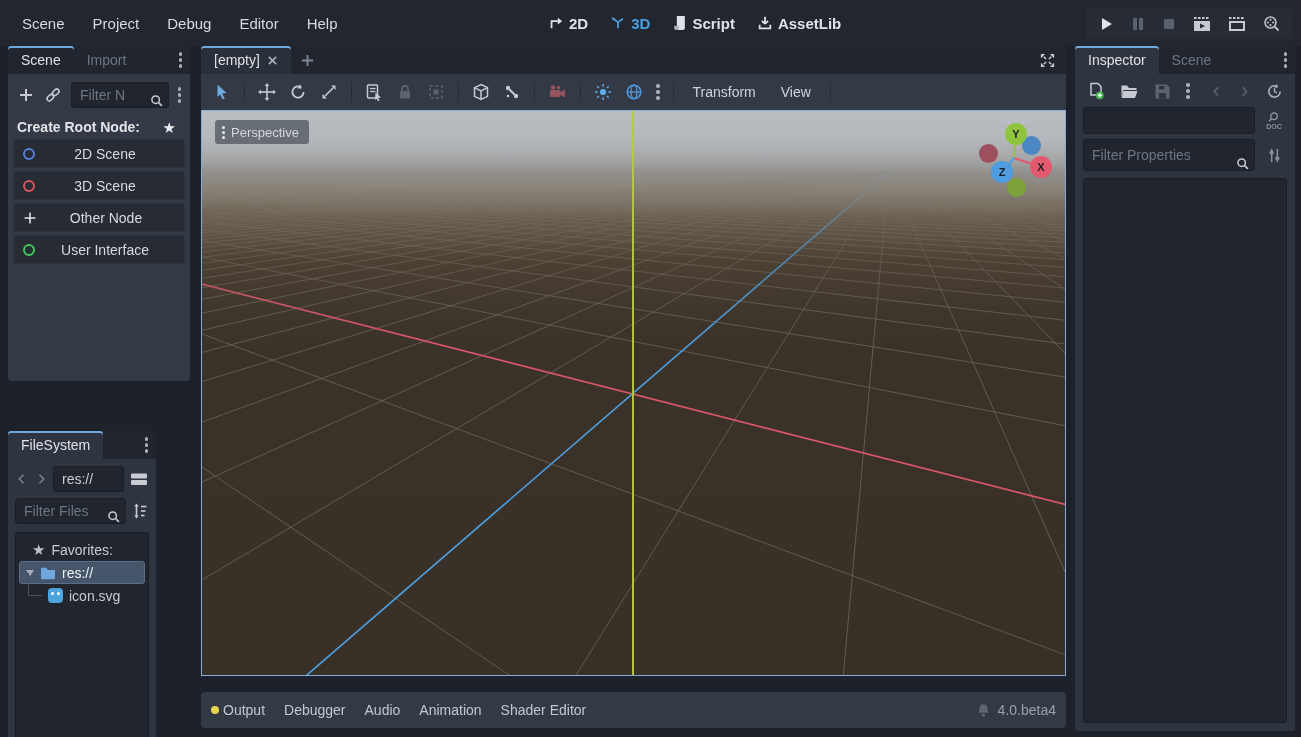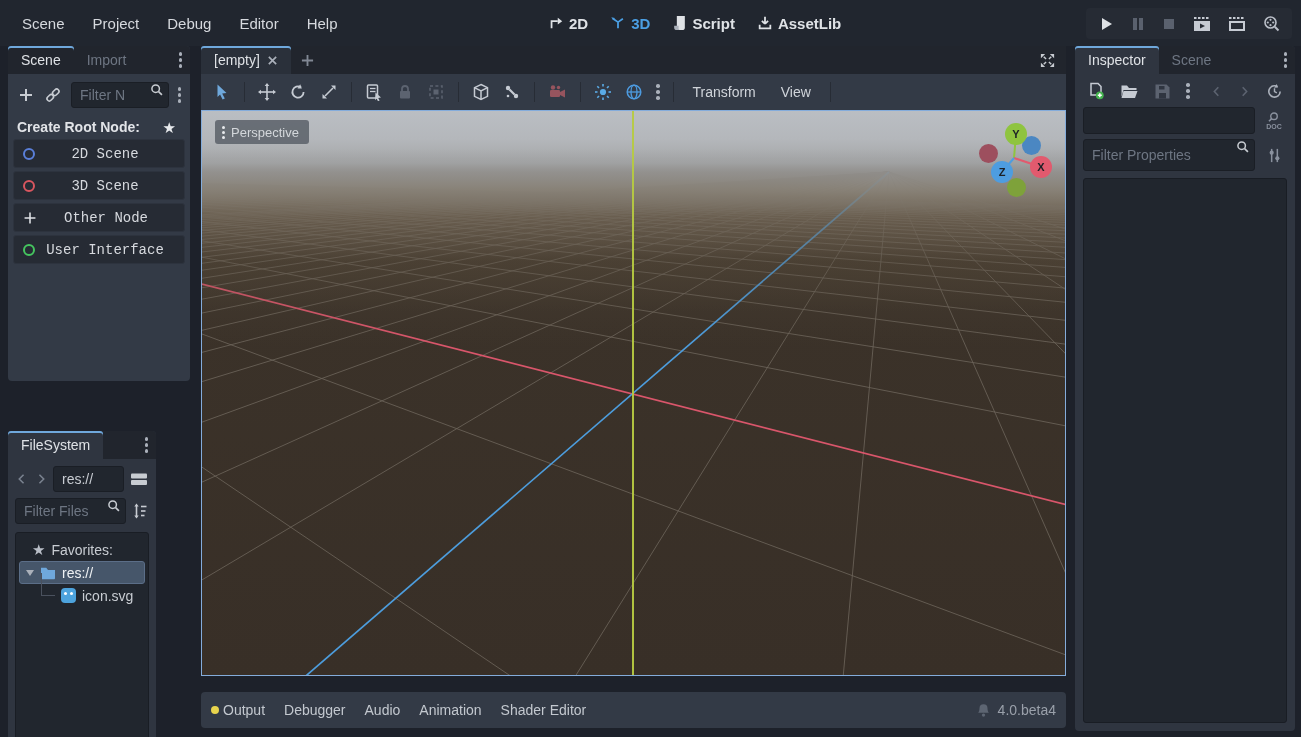--- a/index.html
+++ b/index.html
@@ -26,39 +26,39 @@
 
   
   .panel { position:absolute; background:#333a46; border-radius:4px; display:flex; flex-direction:column; }
   .tabbar { height:28px; background:#21252d; border-radius:4px 4px 0 0; display:flex; align-items:stretch; flex:none; }
   .tab { display:flex; align-items:center; gap:7px; padding:0 13px; color:#6e7683; font-size:14px; border-radius:3px 3px 0 0; }
   .tab.active { color:#dfe2e6; box-shadow:inset 0 2px 0 #6fa8dc; }
   .tab-dots { margin-left:auto; align-self:center; padding:0 8px; }
   .dots3 { display:flex; flex-direction:column; gap:2.5px; }
   .dots3 i { width:3.5px; height:3.5px; border-radius:50%; background:#aab0ba; }
 
-  .tool-input { position:relative; display:flex; align-items:flex-start;border-radius:13px; }
+  .tool-input { position:relative; display:flex; align-items:flex-end;border-radius:13px; }
   .tool-input input {
     width:100%; height:26px; background:#21262e; border:1px solid #1a1e25; border-radius:3px;
     color:#c8ccd2; font-size:14px; padding:0 24px 0 8px; outline:none; font-family:inherit;
   }
   .tool-input input::placeholder { color:#6e7683; }
   .tool-input .in-icon { position:absolute; right:5px; }
 
   
   #scene-panel { left:8px; top:46px; width:182px; height:335px; }
   #scene-tools { padding:8px 9px 4px 9px; gap:9px; }
   #root-label-row { padding:7px 9px 4px 9px; }
   #root-label { font-weight:bold; color:#e2e4e8; font-size:14px; }
   .star-glyph { color:#e8eaed; font-size:15px; line-height:1; }
   .node-btn {
     height:29px; margin:0 5px 3px 5px; background:#262b34; border:1px solid #2d333e; border-radius:3px;
     display:flex; align-items:center; padding:0 9px; color:#d6d9de; font-size:14px;
   }
-  .node-btn .lbl { flex:1; text-align:center;font-family:Liberation Mono, monospace; }
+  .node-btn .lbl { flex:1; text-align:center; }
   .ring { width:12px; height:12px; border-radius:50%; border:2.5px solid; flex:none; }
 
   
   #fs-panel { left:8px; top:391px; width:148px; height:339px;margin-top:40px; }
   #fs-nav { padding:7px 7px 3px 7px; gap:5px; }
   #fs-filter { padding:3px 7px 3px 7px; gap:5px; }
   #fs-tree { flex:1; margin:5px 7px 7px 7px; background:#21262e; border:1px solid #191d24; border-radius:3px; padding-top:5px; overflow:hidden; }
   .tree-row { height:23px; display:flex; align-items:center; gap:6px; padding:0 6px; font-size:14px; color:#c8ccd2; }
   .tree-row.selected { background:#46566a; border:1px solid #5b6e88; border-radius:3px; margin:0 3px; color:#eef1f4; }
   .chev { width:0; height:0; border-left:4.5px solid transparent; border-right:4.5px solid transparent; border-top:6px solid #aab0ba; flex:none; }
@@ -352,21 +352,21 @@
       </div>
       <div class="tree-row selected">
         <span class="chev"></span>
         <span class="icon">
           <svg width="16" height="14" viewBox="0 0 18 16">
               <path d="M1 2h6l2 2.5h8V14a1 1 0 0 1-1 1H2a1 1 0 0 1-1-1z" fill="#6fa8dc"></path>
             </svg>
         </span>
         <span>res://</span>
       </div>
-      <div class="tree-row" style="padding-left:13px">
+      <div class="tree-row" style="padding-left:0">
         <span class="branch"></span>
         <span class="godot-ic">
             <i></i>
             <i></i>
           </span>
         <span>icon.svg</span>
       </div>
     </div>
   </div>
 

